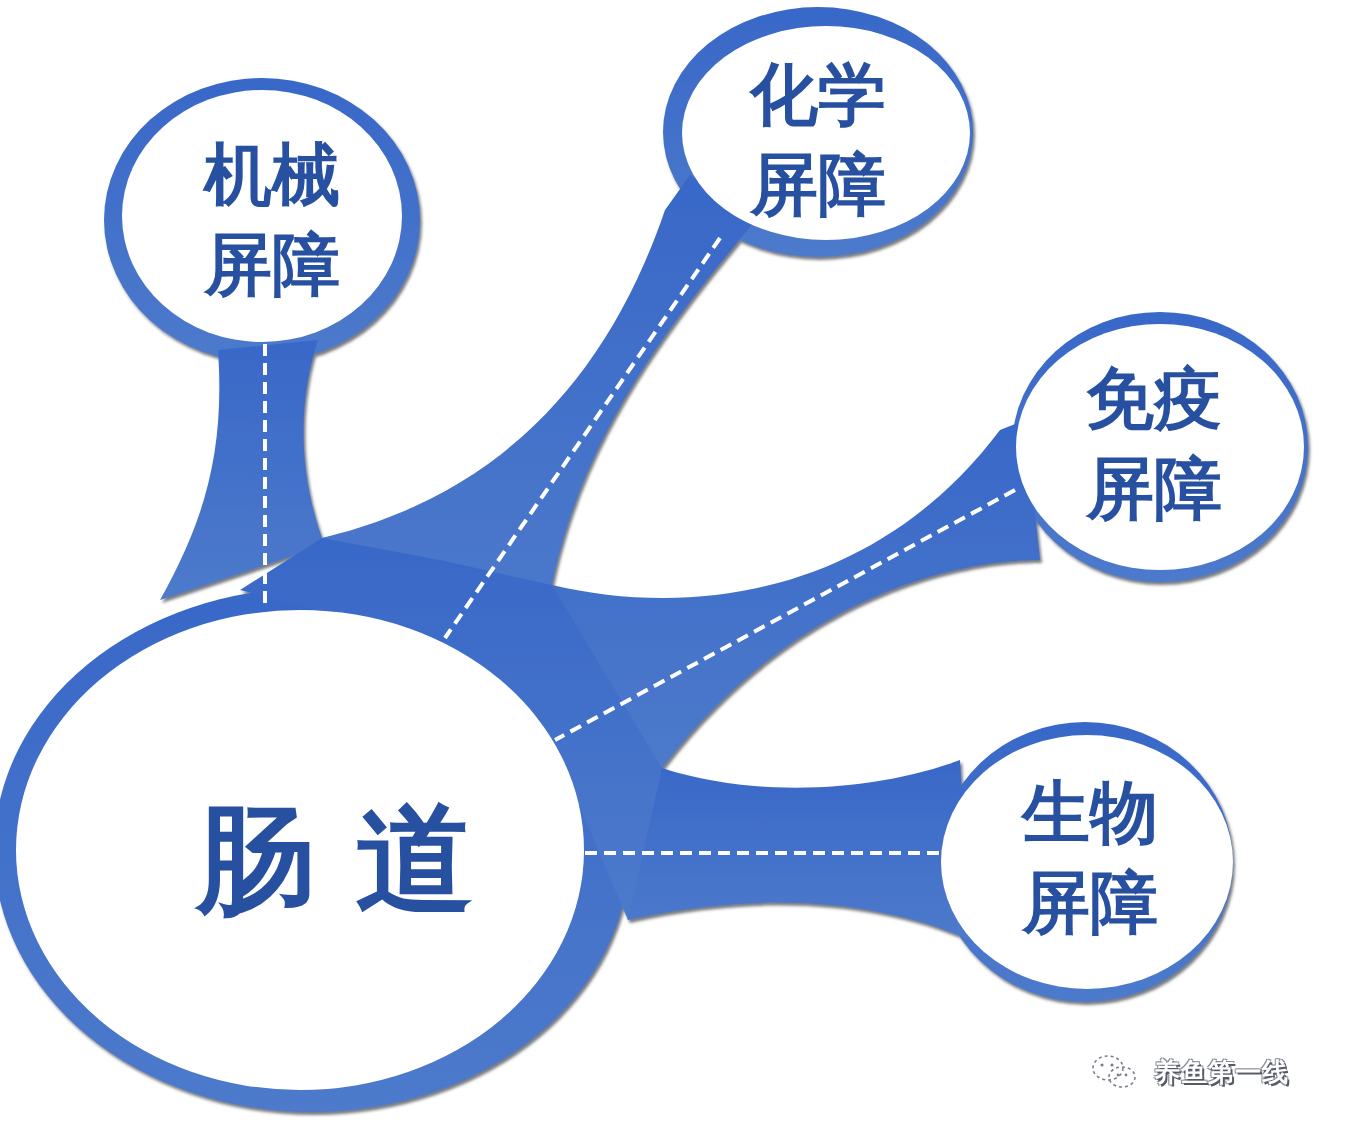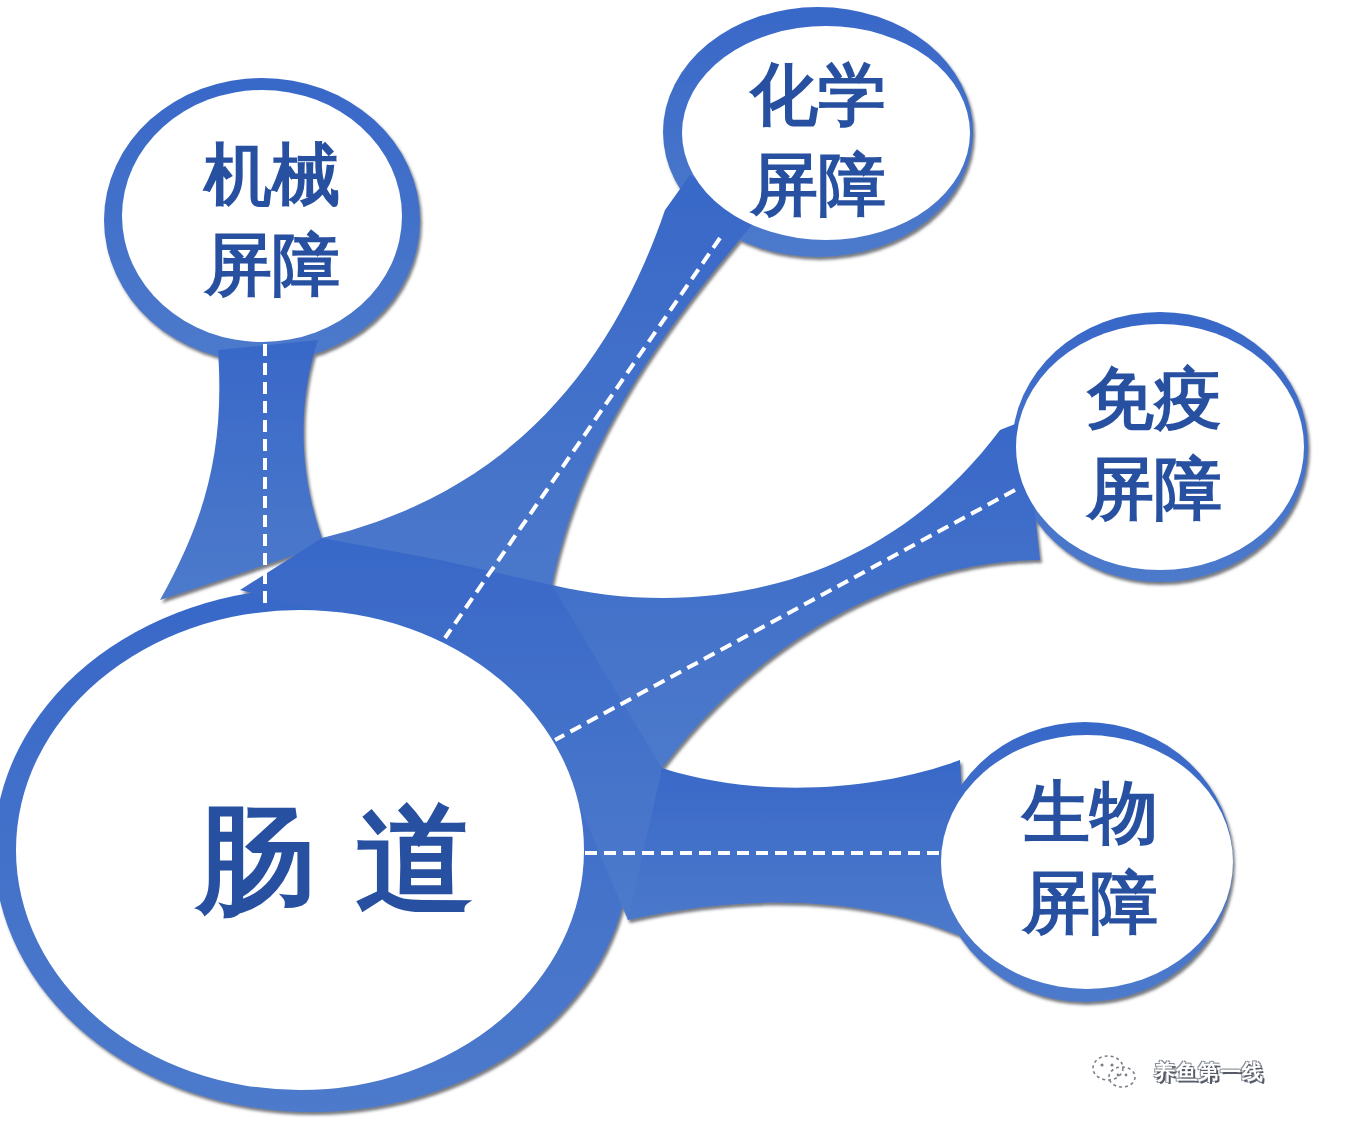--- a/index.html
+++ b/index.html
@@ -2,21 +2,21 @@
 <html><head>
   <meta charset="utf-8">
   <style>
     html, body { margin: 0; padding: 0; background: #ffffff; }
     body { width: 1352px; height: 1128px; position: relative; overflow: hidden;
            font-family: "DejaVu Sans", "Liberation Sans", sans-serif; }
     #diagram { position: absolute; left: 0; top: 0; width: 1352px; height: 1128px; }
     .node-label { font-family: "DejaVu Sans", "Liberation Sans", sans-serif; font-weight: bold; }
     .watermark { position: absolute; left: 1088px; top: 1050px; height: 44px;
                  display: flex; align-items: center; gap: 14px; }
-    .watermark-text { font-family: "DejaVu Sans", "Liberation Sans", sans-serif; font-size: 21px;
+    .watermark-text { font-family: "DejaVu Sans", "Liberation Sans", sans-serif; font-size: 26px;
                       color: #ffffff; font-weight: bold; letter-spacing: 1px;
                       text-shadow: 2px 2px 0 #555a66, -1px -1px 0 #8a8f99, 1px -1px 0 #8a8f99, -1px 1px 0 #8a8f99; }
   </style>
 </head>
 <body>
 
 <svg id="diagram" viewBox="0 0 1352 1128" xmlns="http://www.w3.org/2000/svg">
   <defs>
     <linearGradient id="blueGrad" x1="0" y1="0" x2="0" y2="1">
       <stop offset="0" stop-color="#3868c8"></stop>

